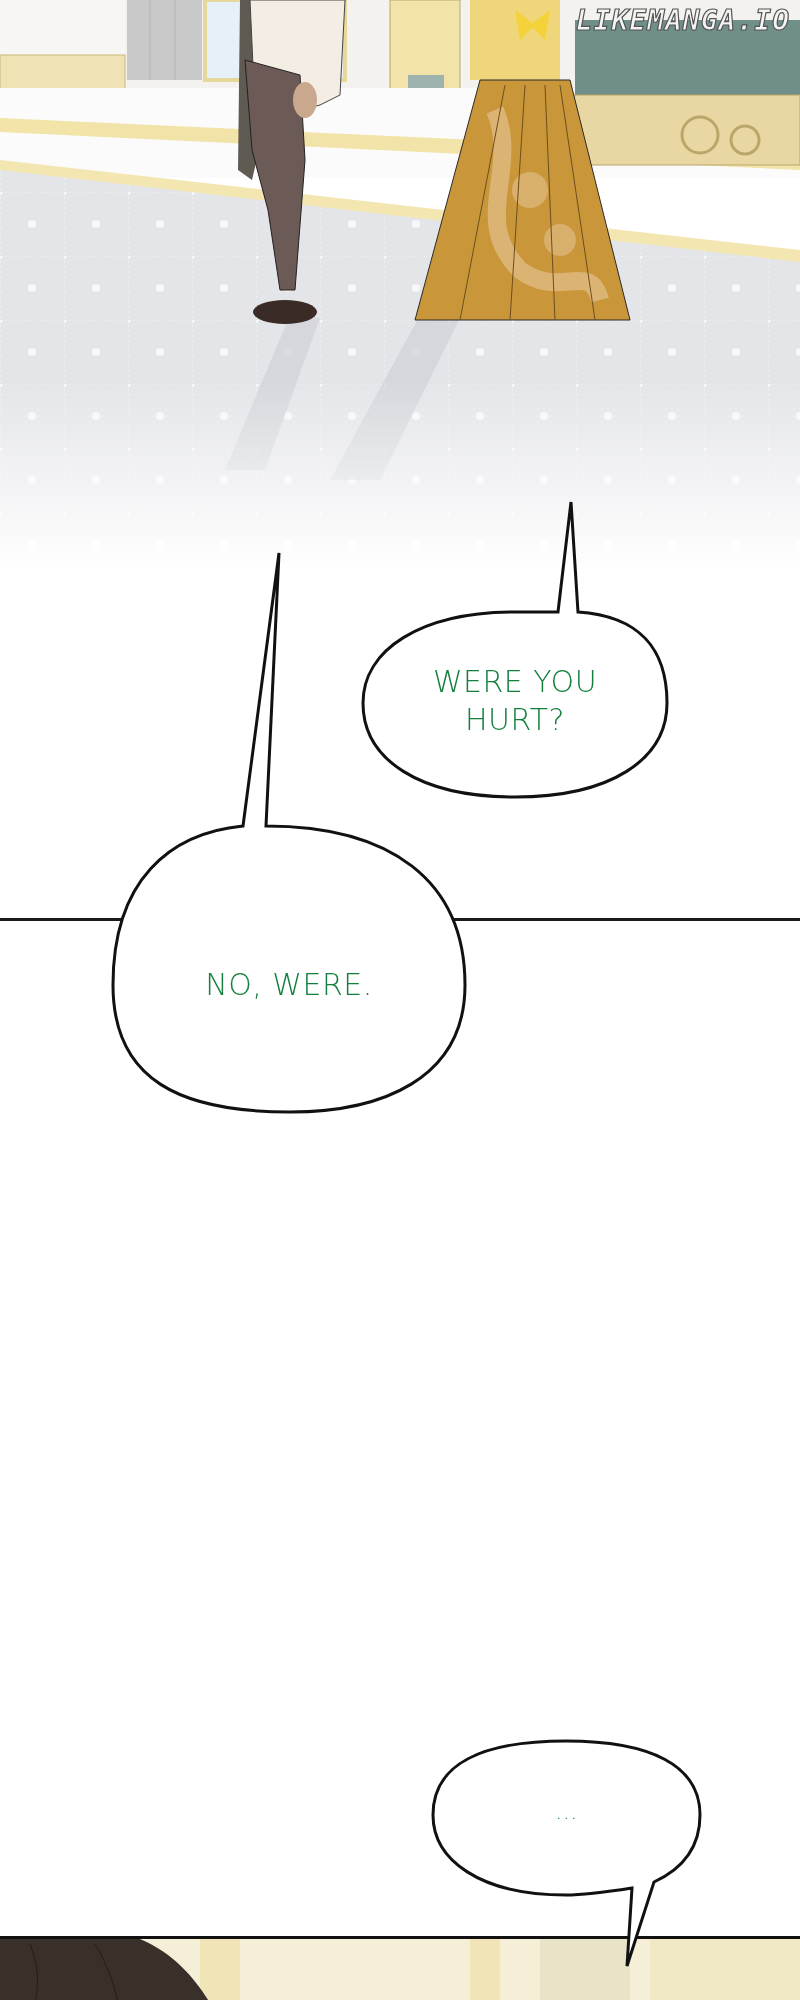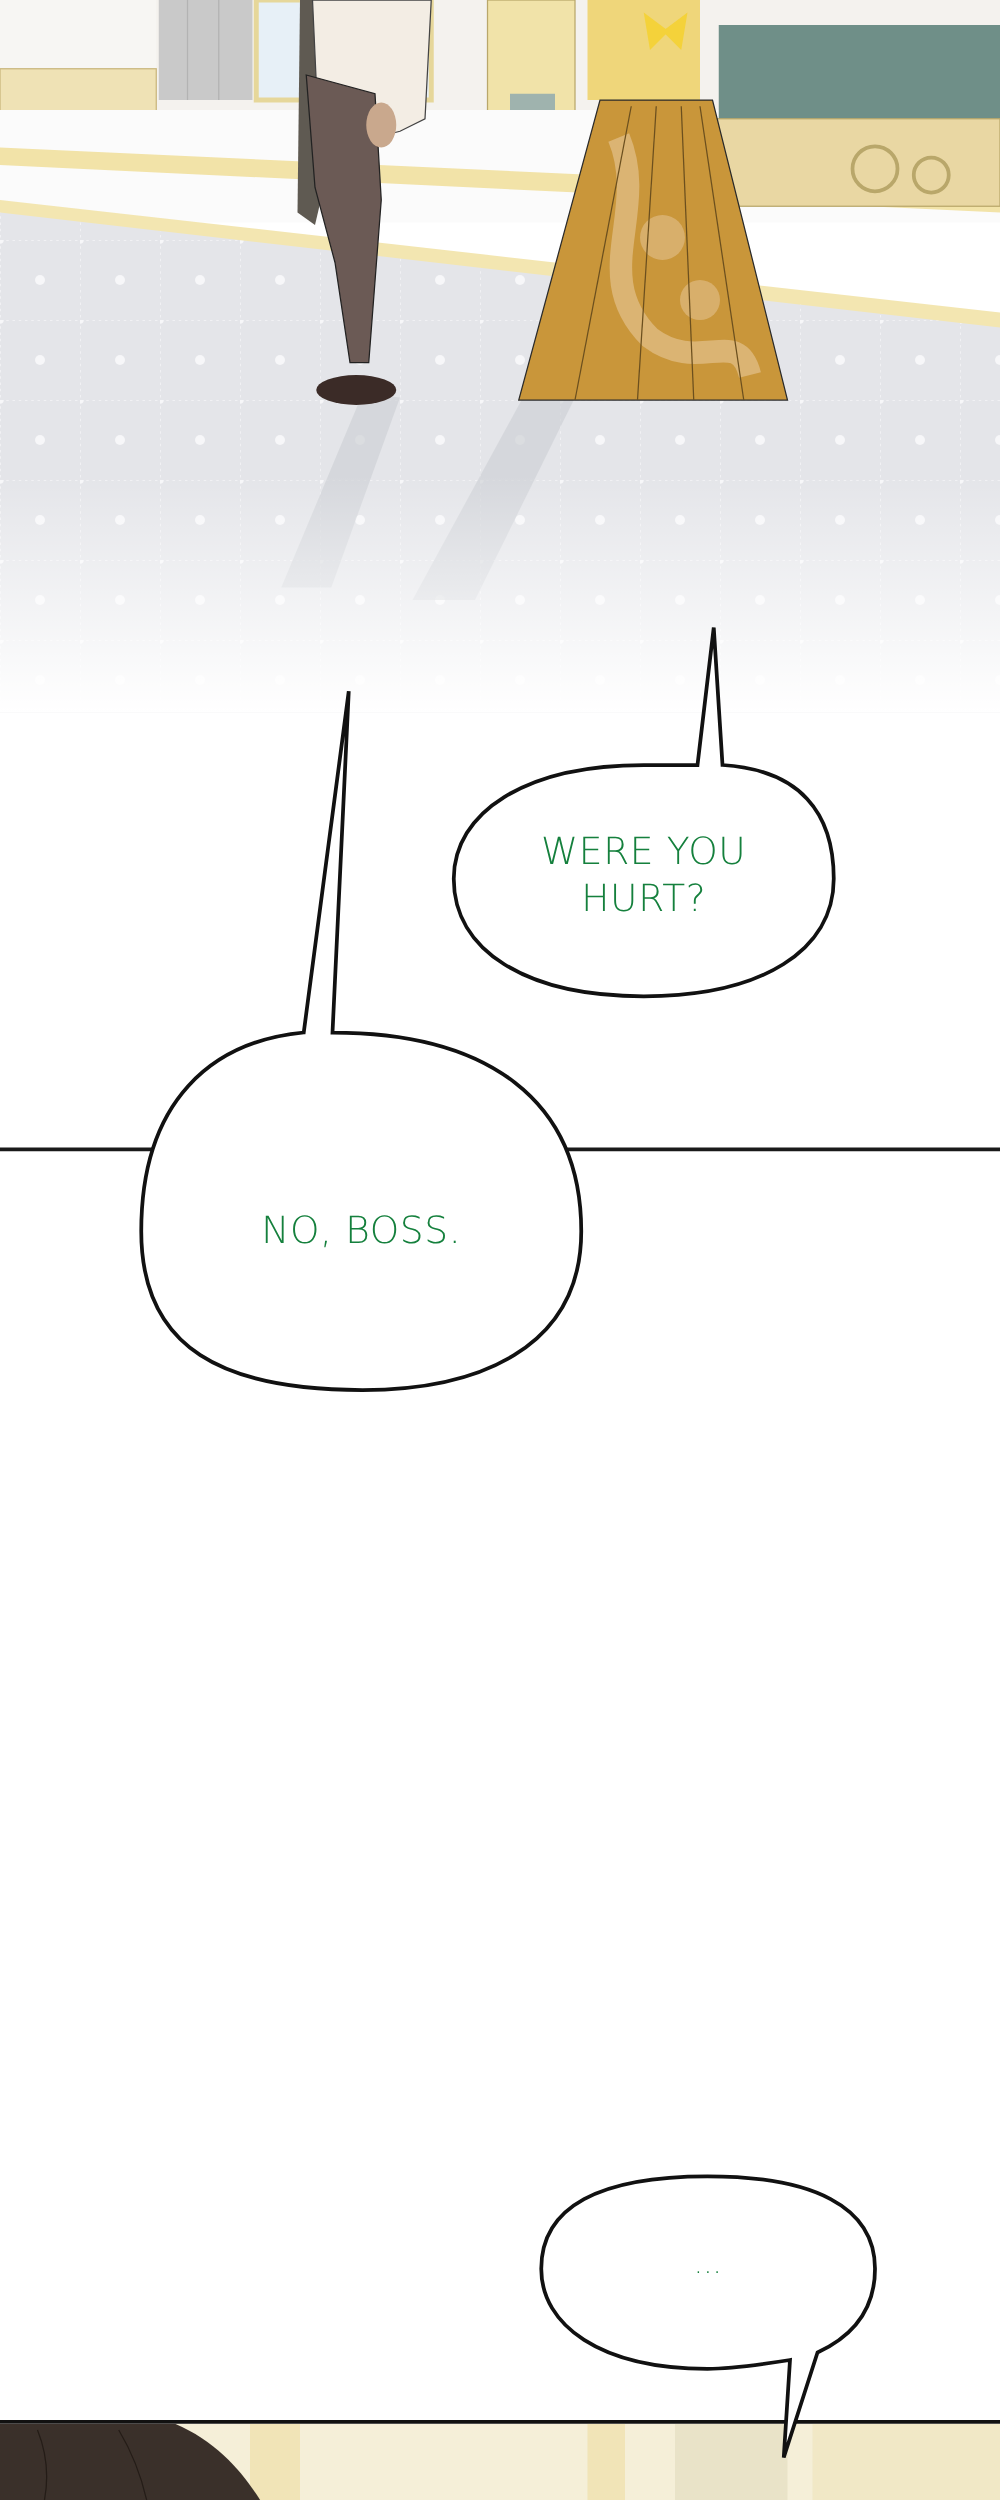--- a/index.html
+++ b/index.html
@@ -85,20 +85,21 @@
     <path d="M495,110 C520,170 470,220 520,270 C560,300 590,260 600,300" fill="none" stroke="#e2c08c" stroke-width="18" opacity="0.7"></path>
     <circle cx="530" cy="190" r="18" fill="#e2c08c" opacity="0.6"></circle>
     <circle cx="560" cy="240" r="16" fill="#e2c08c" opacity="0.6"></circle>
     <line x1="505" y1="85" x2="460" y2="320" stroke="#6b4f1e" stroke-width="1"></line>
     <line x1="525" y1="85" x2="510" y2="320" stroke="#6b4f1e" stroke-width="1"></line>
     <line x1="545" y1="85" x2="555" y2="320" stroke="#6b4f1e" stroke-width="1"></line>
     <line x1="560" y1="85" x2="595" y2="320" stroke="#6b4f1e" stroke-width="1"></line>
 
     <rect x="0" y="380" width="800" height="190" fill="url(#fadeWhite)"></rect>
   </svg>
+  <div class="watermark">LIKEMANGA.IO</div>
 </div>
 
 <div class="divider" style="top:918px;"></div>
 
 <svg class="layer" width="800" height="2000" viewBox="0 0 800 2000" style="z-index:2;">
 
   <path d="M558,612 L571,502 L578,612
            C640,616 667,650 667,703
            C667,760 610,797 515,797
            C420,797 363,760 363,703
@@ -114,21 +115,21 @@
            C650,1741 700,1765 700,1815
            C700,1850 680,1870 654,1882
            L627,1966 L632,1888
            C600,1893 580,1895 566,1895
            C480,1895 433,1860 433,1815
            C433,1765 480,1741 566,1741 Z" fill="#ffffff" stroke="#111" stroke-width="3" stroke-linejoin="miter"></path>
 </svg>
 
 <div class="bubble-text" style="left:363px; top:663px; width:304px; z-index:3;">WERE YOU
 HURT?</div>
-<div class="bubble-text" style="left:113px; top:966px; width:352px; z-index:3;">NO, BOSS.</div>
+<div class="bubble-text" style="left:113px; top:966px; width:352px; z-index:3;">NO, WERE.</div>
 <div class="bubble-text" style="left:433px; top:1793px; width:267px; z-index:3; font-size:22px;">...</div>
 
 <div class="panel" id="panel-bottom">
   <svg class="layer" width="800" height="64" viewBox="0 0 800 64">
     <rect width="800" height="64" fill="#f5efd8"></rect>
     <rect x="200" y="0" width="40" height="64" fill="#efe0a9" opacity="0.7"></rect>
     <rect x="470" y="0" width="30" height="64" fill="#efe0a9" opacity="0.7"></rect>
     <rect x="540" y="0" width="90" height="64" fill="#e6e0c4" opacity="0.8"></rect>
     <rect x="650" y="0" width="150" height="64" fill="#f0e6bf" opacity="0.7"></rect>
     <path d="M0,0 L140,0 C175,15 195,40 210,64 L0,64 Z" fill="#3a302a"></path>

